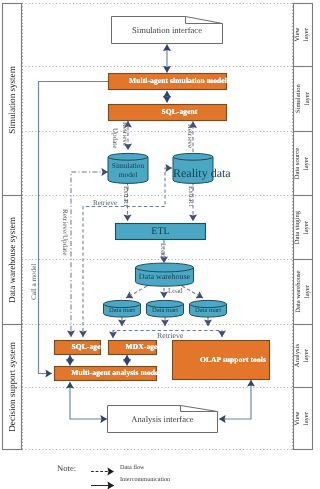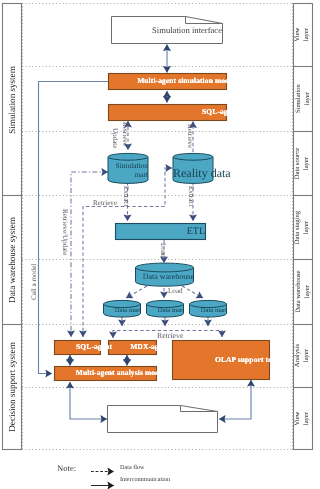--- a/index.html
+++ b/index.html
@@ -10,21 +10,21 @@
   #stage{position:relative;width:314px;height:489px;background:#fff;}
   svg#art{position:absolute;left:0;top:0;width:314px;height:489px;}
 
   
   
   .vband{position:absolute;display:flex;align-items:center;justify-content:center;}
   .vband>span{white-space:nowrap;color:#231f20;transform:rotate(-90deg);display:block;}
   .vlabel-left>span{font-size:9.1px;}
   .vlabel-right>span{font-size:6.6px;line-height:8.6px;}
 
-  .boxtext{position:absolute;white-space:nowrap;text-align:right;
+  .boxtext{position:absolute;white-space:nowrap;text-align:center;
            color:#231f20;line-height:1;}
   .orange-text{color:#ffffff;font-weight:bold;font-size:7.5px;
                letter-spacing:0.1px;text-shadow:0 0 0 #fff;padding-left:12px;}
   .teal-text{color:#17414f;font-size:10px;}
   .plain-text{color:#3f3f3f;font-size:8.6px;}
   .edgelabel{position:absolute;white-space:nowrap;color:#5b5b61;font-size:7.1px;}
   
   .rot-cw{transform:rotate(90deg);transform-origin:0 0;}
   
   .rot-ccw{transform:rotate(-90deg);transform-origin:0 0;}
@@ -227,31 +227,32 @@
     <span style="text-align:center;">
         <span style="display:block;">View</span>
         <span style="display:block;">layer</span>
       </span>
   </div>
 
   <div class="boxtext plain-text" style="left:112px;top:26px;width:110px;">Simulation interface</div>
   <div class="boxtext orange-text" style="left:109px;top:77px;width:117px;">Multi-agent simulation models</div>
   <div class="boxtext orange-text" style="left:109px;top:108px;width:117px;">SQL-agent</div>
   <div class="boxtext teal-text" style="left:108px;top:161.5px;width:40px;font-size:7.4px;">Simulation</div>
-  <div class="boxtext teal-text" style="left:108px;top:171px;width:40px;font-size:7.4px;">mart</div>
+  <div class="boxtext teal-text" style="left:108px;top:171px;width:40px;font-size:7.4px;">model</div>
   <div class="boxtext teal-text" style="left:173px;top:166.5px;width:40px;font-size:12px;">Reality data</div>
   <div class="boxtext teal-text" style="left:116px;top:227px;width:89px;">ETL</div>
   <div class="boxtext teal-text" style="left:135px;top:272.5px;width:59px;font-size:8px;">Data warehouse</div>
   <div class="boxtext teal-text" style="left:103px;top:307.5px;width:38px;font-size:6.6px;">Data mart</div>
   <div class="boxtext teal-text" style="left:146px;top:307.5px;width:38px;font-size:6.6px;">Data mart</div>
   <div class="boxtext teal-text" style="left:189px;top:307.5px;width:38px;font-size:6.6px;">Data mart</div>
   <div class="boxtext orange-text" style="left:55px;top:343px;width:45px;">SQL-agent</div>
   <div class="boxtext orange-text" style="left:109px;top:343px;width:48px;">MDX-agent</div>
   <div class="boxtext orange-text" style="left:173px;top:356px;width:96px;">OLAP support tools</div>
   <div class="boxtext orange-text" style="left:55px;top:369px;width:101px;">Multi-agent analysis models</div>
+  <div class="boxtext plain-text" style="left:108px;top:415px;width:109px;">Analysis interface</div>
 
   <div class="edgelabel rot-ccw" style="left:30px;top:300px;">Call a model</div>
   <div class="edgelabel rot-cw" style="left:69px;top:209px;">Retrieve/Update</div>
   <div class="edgelabel rot-cw" style="left:119px;top:128px;">Update</div>
   <div class="edgelabel rot-cw" style="left:129px;top:122px;">Retrieve</div>
   <div class="edgelabel rot-cw" style="left:194px;top:124px;">Retrieve</div>
   <div class="edgelabel rot-cw" style="left:130px;top:186px;">Extract</div>
   <div class="edgelabel rot-cw" style="left:195px;top:186px;">Extract</div>
   <div class="edgelabel" style="left:93px;top:199px;">Retrieve</div>
   <div class="edgelabel rot-cw" style="left:167px;top:243px;">Load</div>

